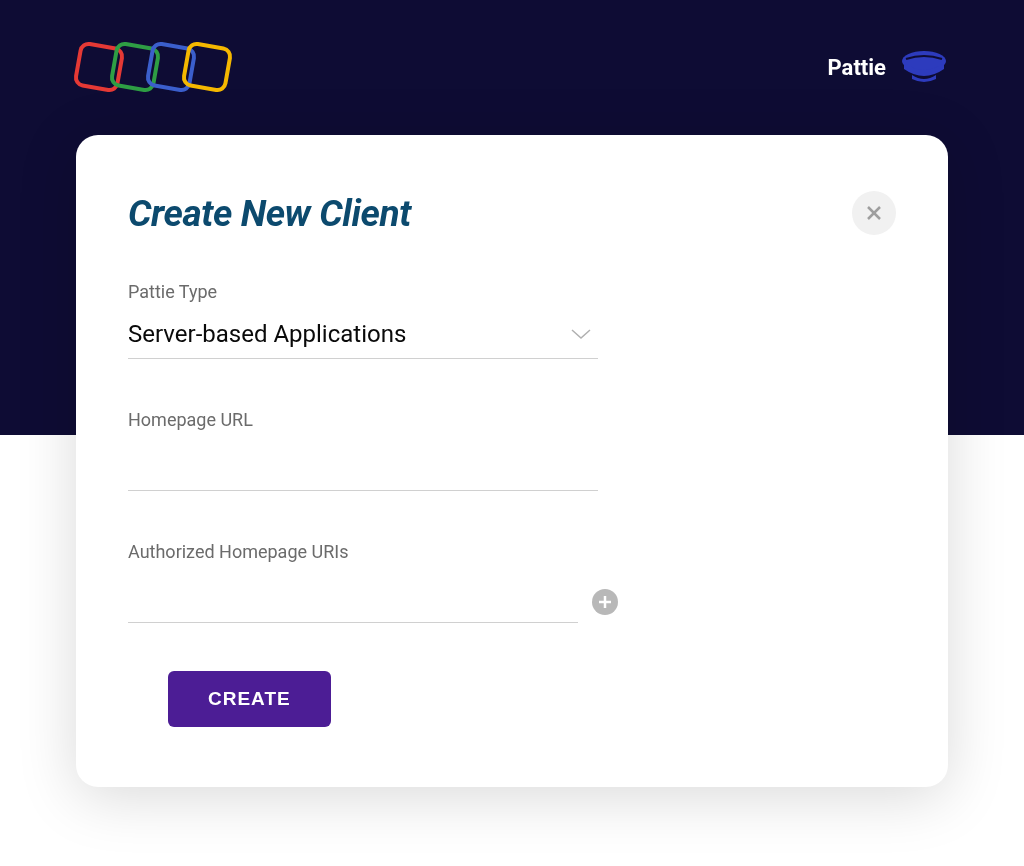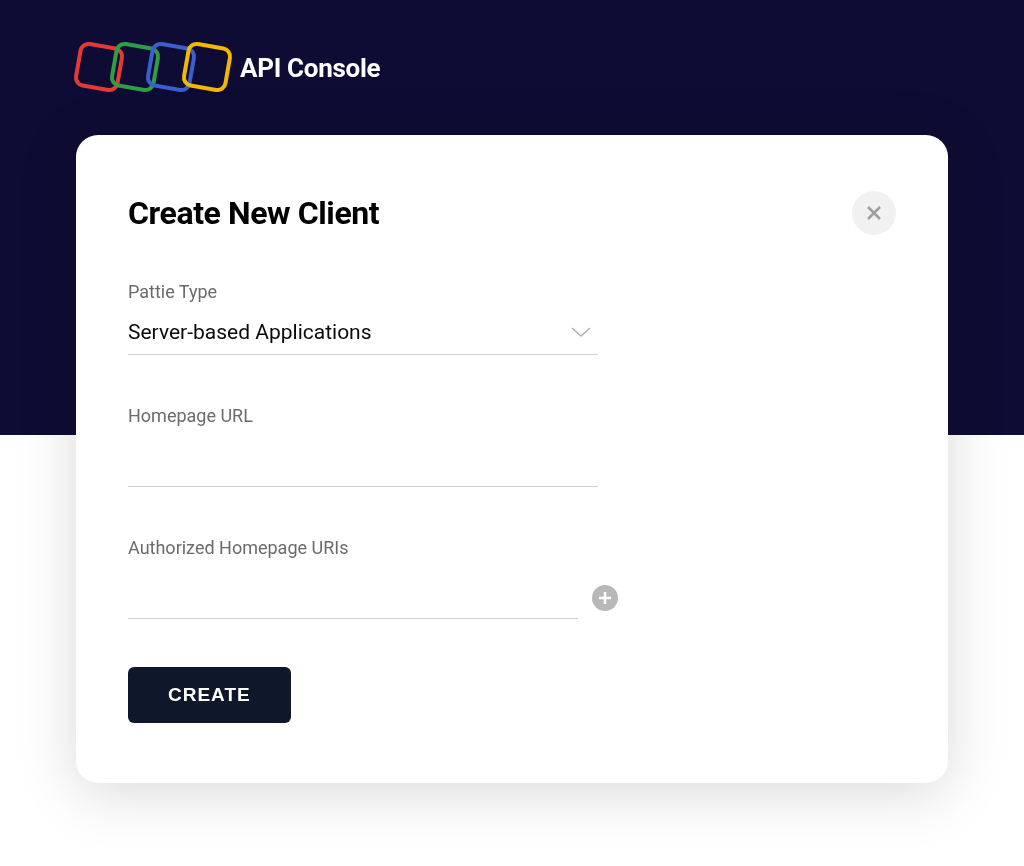--- a/index.html
+++ b/index.html
@@ -107,24 +107,25 @@
     }
     
     .card-header {
       display: flex;
       align-items: center;
       justify-content: space-between;
       margin-bottom: 46px;
     }
     
     .card-title {
-      font-size: 32px;
+      font-size: 37px;
       font-weight: 700;
-      color: #000000;
+      color: #0c4a6e;
       letter-spacing: -0.4px;
+      font-style: italic;
     }
     
     .close-btn {
       width: 44px;
       height: 44px;
       border-radius: 50%;
       background: #f1f1f1;
       border: none;
       display: flex;
       align-items: center;
@@ -159,21 +160,21 @@
     .select-wrapper {
       position: relative;
       border-bottom: 1px solid #d0d0d0;
       padding-bottom: 10px;
       display: flex;
       align-items: center;
       justify-content: space-between;
     }
     
     .select-value {
-      font-size: 21px;
+      font-size: 24px;
       color: #0a0a0a;
       font-weight: 400;
     }
     
     .chevron-down {
       width: 22px;
       height: 12px;
       stroke: #b0b0b0;
       stroke-width: 1.5;
       fill: none;
@@ -216,50 +217,61 @@
     }
     
     .add-btn svg {
       width: 14px;
       height: 14px;
       stroke: #ffffff;
       stroke-width: 2.5;
     }
     
     .create-btn {
-      background: #0f172a;
+      background: #4c1d95;
       color: #ffffff;
       border: none;
       font-size: 19px;
       font-weight: 700;
       letter-spacing: 1px;
       padding: 17px 40px;
       border-radius: 6px;
       cursor: pointer;
       margin-top: 6px;
+      margin-left: 40px;
     }
     
     .last-group {
       margin-bottom: 42px;
     }
   </style>
 </head>
 <body>
 
 <div class="header-bg"></div>
 
 <div class="header">
   <div class="logo-section">
     <div class="logo-rings">
       <div class="ring ring-red"></div>
       <div class="ring ring-green"></div>
       <div class="ring ring-blue"></div>
       <div class="ring ring-yellow"></div>
     </div>
-    <div class="logo-text">API Console</div>
+  </div>
+  <div class="user-section">
+    <div class="user-name">Pattie</div>
+    <div class="avatar">
+      <svg viewBox="0 0 48 34">
+        <ellipse cx="24" cy="10" rx="22" ry="10" fill="#2d3bbd"></ellipse>
+        <path d="M 4 12 Q 24 26 44 12 L 44 18 Q 24 32 4 18 Z" fill="#2d3bbd"></path>
+        <path d="M 12 24 Q 24 32 36 24 L 36 28 Q 24 34 12 28 Z" fill="#2d3bbd"></path>
+        <path d="M 6 8 Q 24 2 42 8" stroke="#0e0c34" stroke-width="2" fill="none"></path>
+      </svg>
+    </div>
   </div>
 </div>
 
 <div class="card">
   <div class="card-header">
     <h1 class="card-title">Create New Client</h1>
     <button class="close-btn">
       <svg viewBox="0 0 18 18">
         <line x1="3" y1="3" x2="15" y2="15"></line>
         <line x1="15" y1="3" x2="3" y2="15"></line>

